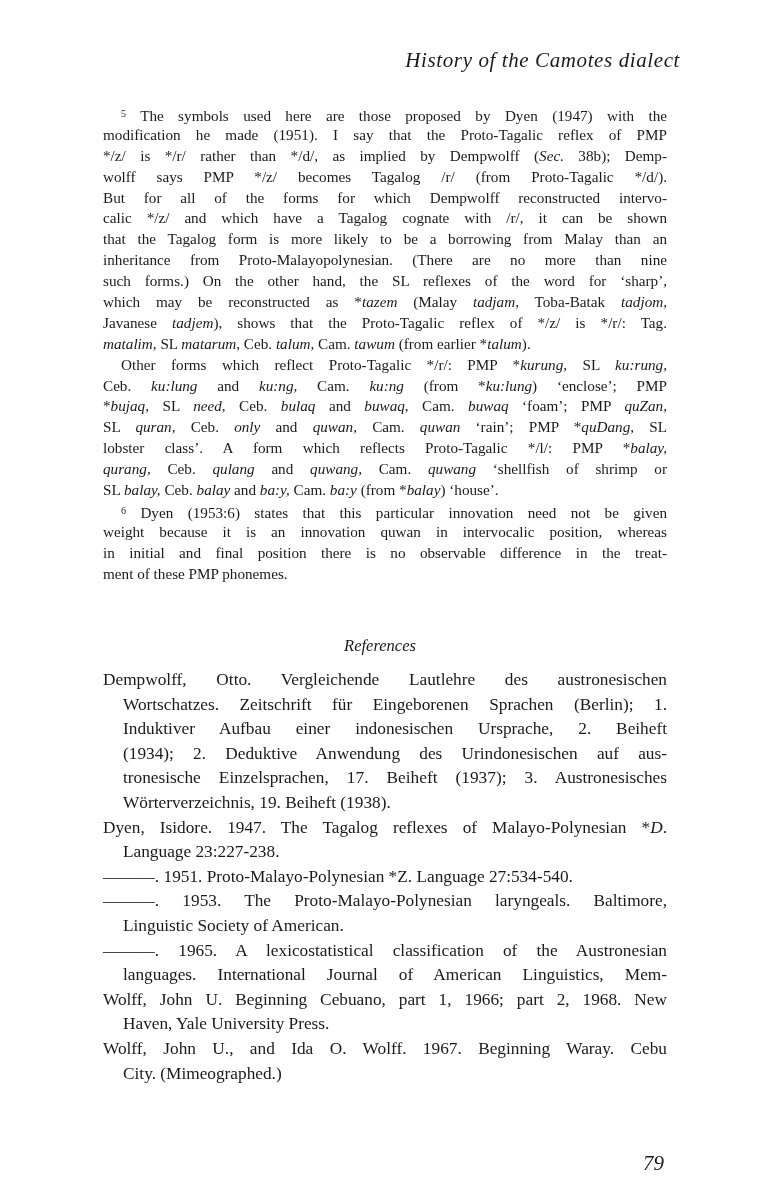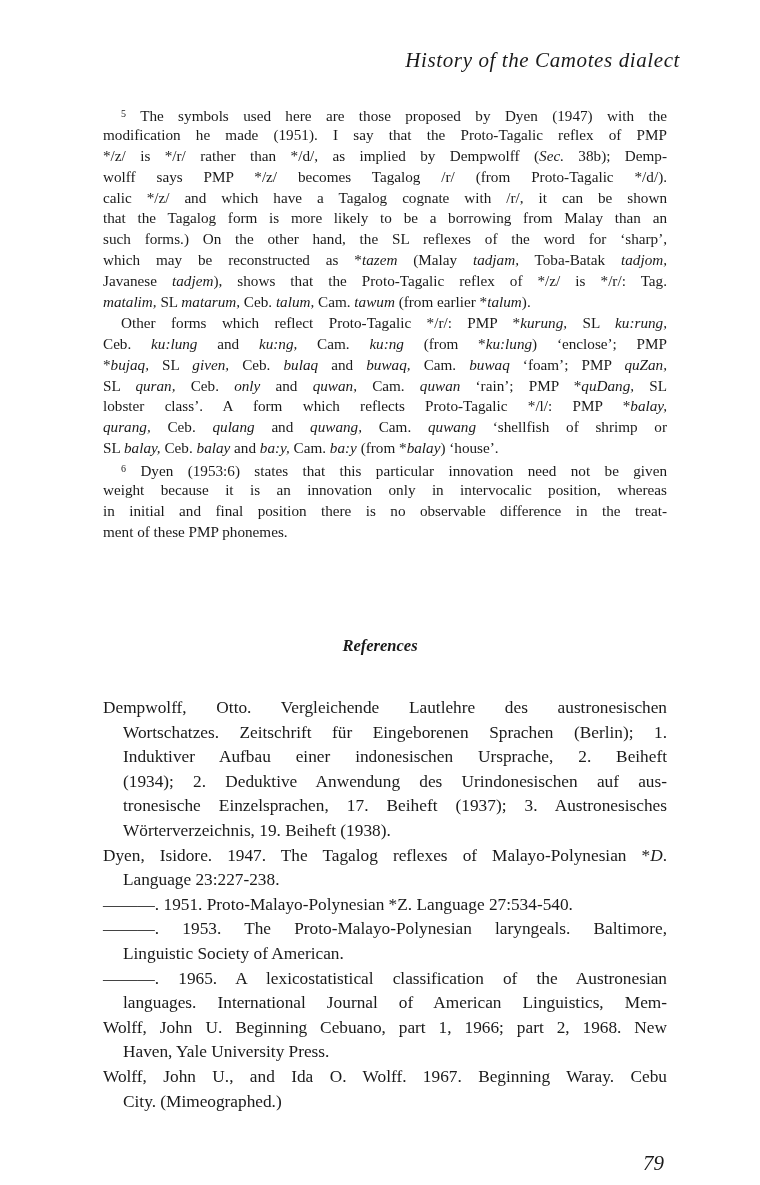--- a/index.html
+++ b/index.html
@@ -3,53 +3,55 @@
 <meta charset="utf-8">
 <style>
   html, body { margin:0; padding:0; background:#ffffff; }
   body { width:760px; height:1185px; position:relative; overflow:hidden; color:#1a1a1a;
          font-family:"Liberation Serif","DejaVu Serif",serif; }
   .running-head { position:absolute; top:48px; right:80px; font-size:21px; font-style:italic; letter-spacing:0.6px; }
   .notes { position:absolute; top:104px; left:103px; width:564px; font-size:15.2px; }
   .line { height:20.9px; line-height:20.9px; white-space:nowrap; text-align:justify; text-align-last:justify; }
   .line.last { text-align-last:left; }
   .indent { padding-left:18px; }
-  .refs-title { position:absolute; top:636px; left:0; width:760px; text-align:center; font-size:16.5px; font-style:italic; font-weight:bold; }
-  .refs { position:absolute; top:668px; left:103px; width:564px; font-size:17.3px;margin-top:28px; }
+  .refs-title { position:absolute; top:636px; left:0; width:760px; text-align:center; font-size:16.5px; font-style:italic; font-weight:normal; }
+  .refs { position:absolute; top:668px; left:103px; width:564px; font-size:17.3px; }
   .refs .line { height:24.6px; line-height:24.6px; }
   .cont { padding-left:20px; }
   sup { font-size:10px; vertical-align:4px; }
   i { font-style:italic; }
   .page-num { position:absolute; top:1151px; right:96px; font-size:21px;font-style:italic; }
 </style>
 </head>
 <body>
 
 <div class="running-head">History of the Camotes dialect</div>
 
 <div class="notes">
   <div class="line indent"><sup>5</sup> <span>The symbols used here are those proposed by Dyen (1947) with the</span></div>
   <div class="line">modification he made (1951). I say that the Proto-Tagalic reflex of PMP</div>
   <div class="line">*/z/ is */r/ rather than */d/, as implied by Dempwolff (<i>Sec.</i> 38b); Demp-</div>
   <div class="line">wolff says PMP */z/ becomes Tagalog /r/ (from Proto-Tagalic */d/).</div>
+  <div class="line">But for all of the forms for which Dempwolff reconstructed intervo-</div>
   <div class="line">calic */z/ and which have a Tagalog cognate with /r/, it can be shown</div>
   <div class="line">that the Tagalog form is more likely to be a borrowing from Malay than an</div>
+  <div class="line">inheritance from Proto-Malayopolynesian. (There are no more than nine</div>
   <div class="line">such forms.) On the other hand, the SL reflexes of the word for ‘sharp’,</div>
   <div class="line">which may be reconstructed as *<i>tazem</i> (Malay <i>tadjam,</i> Toba-Batak <i>tadjom,</i></div>
   <div class="line">Javanese <i>tadjem</i>), shows that the Proto-Tagalic reflex of */z/ is */r/: Tag.</div>
   <div class="line last"><i>matalim,</i> SL <i>matarum,</i> Ceb. <i>talum,</i> Cam. <i>tawum</i> (from earlier *<i>talum</i>).</div>
   <div class="line indent">Other forms which reflect Proto-Tagalic */r/: PMP *<i>kurung,</i> SL <i>ku:rung,</i></div>
   <div class="line">Ceb. <i>ku:lung</i> and <i>ku:ng,</i> Cam. <i>ku:ng</i> (from *<i>ku:lung</i>) ‘enclose’; PMP</div>
-  <div class="line">*<i>bujaq,</i> SL <i>given,</i> Ceb. <i>bulaq</i> and <i>buwaq,</i> Cam. <i>buwaq</i> ‘foam’; PMP <i>quZan,</i></div>
+  <div class="line">*<i>bujaq,</i> SL <i>need,</i> Ceb. <i>bulaq</i> and <i>buwaq,</i> Cam. <i>buwaq</i> ‘foam’; PMP <i>quZan,</i></div>
   <div class="line">SL <i>quran,</i> Ceb. <i>only</i> and <i>quwan,</i> Cam. <i>quwan</i> ‘rain’; PMP *<i>quDang,</i> SL</div>
   <div class="line">lobster class’. A form which reflects Proto-Tagalic */l/: PMP *<i>balay,</i></div>
   <div class="line"><i>qurang,</i> Ceb. <i>qulang</i> and <i>quwang,</i> Cam. <i>quwang</i> ‘shellfish of shrimp or</div>
   <div class="line last">SL <i>balay,</i> Ceb. <i>balay</i> and <i>ba:y,</i> Cam. <i>ba:y</i> (from *<i>balay</i>) ‘house’.</div>
   <div class="line indent"><sup>6</sup> <span>Dyen (1953:6) states that this particular innovation need not be given</span></div>
-  <div class="line">weight because it is an innovation only in intervocalic position, whereas</div>
+  <div class="line">weight because it is an innovation quwan in intervocalic position, whereas</div>
   <div class="line">in initial and final position there is no observable difference in the treat-</div>
   <div class="line last">ment of these PMP phonemes.</div>
 </div>
 
 <div class="refs-title">References</div>
 
 <div class="refs">
   <div class="line">Dempwolff, Otto. Vergleichende Lautlehre des austronesischen</div>
   <div class="line cont">Wortschatzes. Zeitschrift für Eingeborenen Sprachen (Berlin); 1.</div>
   <div class="line cont">Induktiver Aufbau einer indonesischen Ursprache, 2. Beiheft</div>

